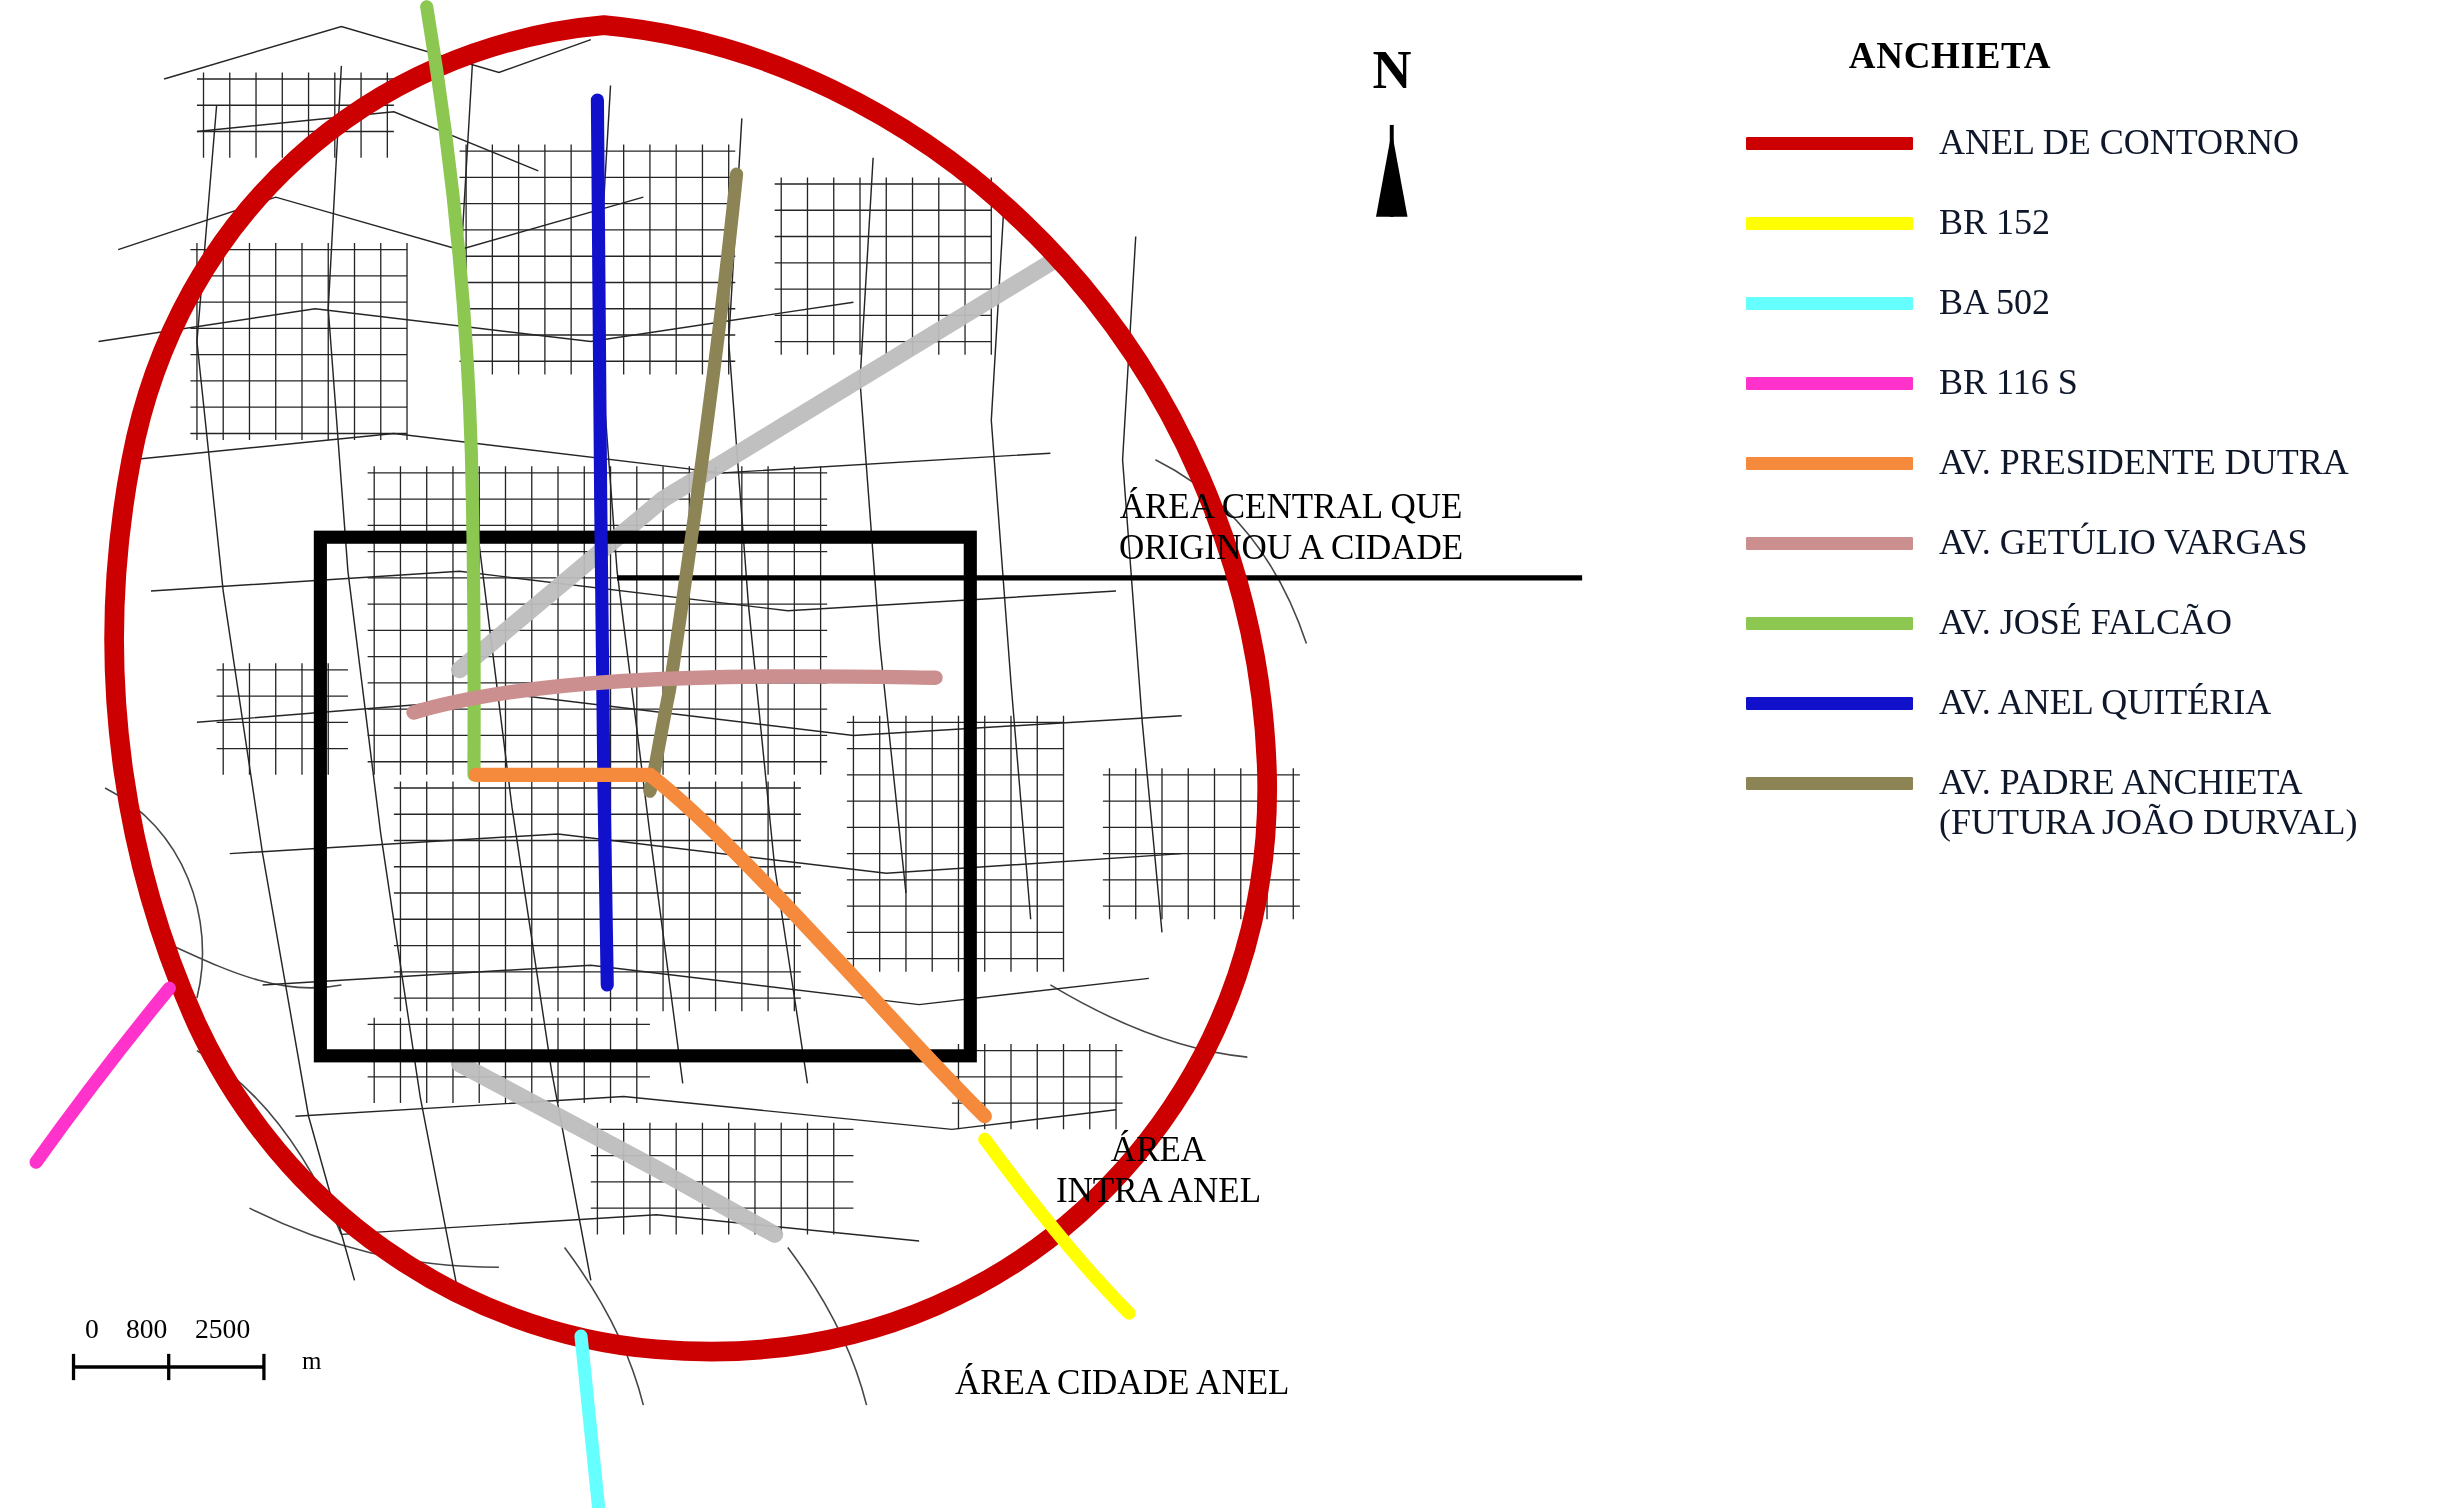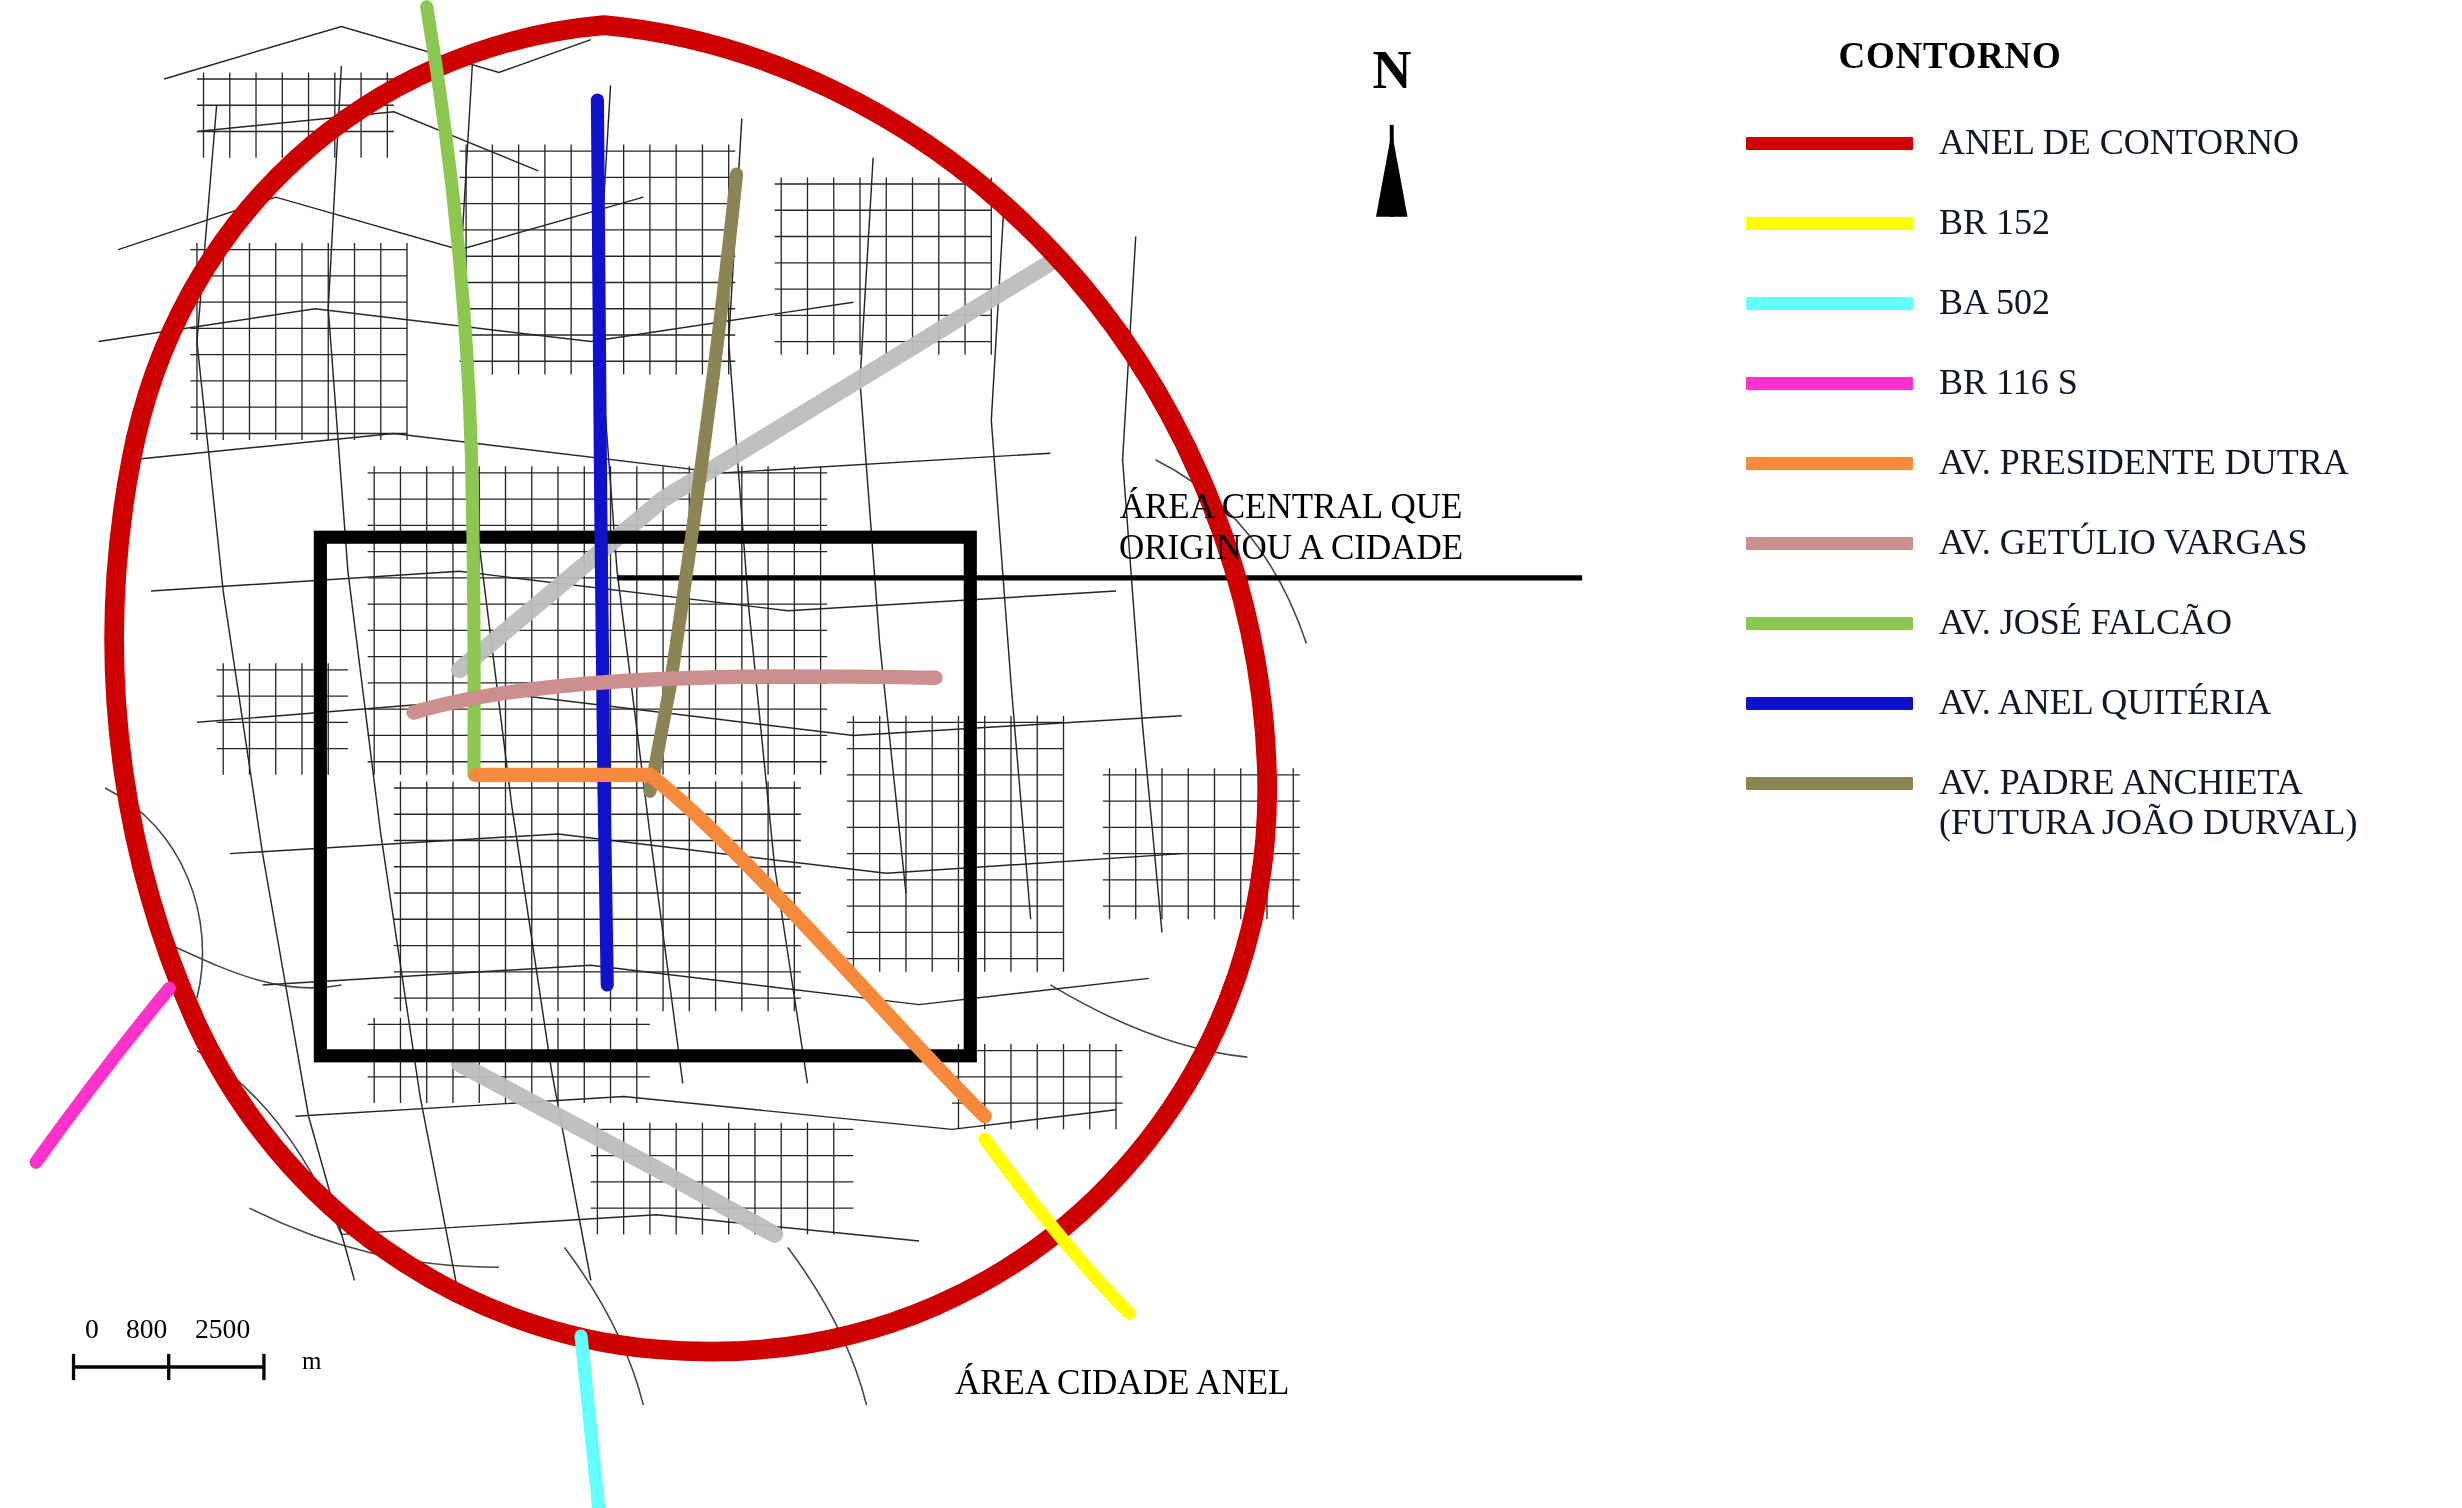--- a/index.html
+++ b/index.html
@@ -292,25 +292,27 @@
       <div class="scale-nums">
         <span class="scale-num" id="scale-n0">0</span>
         <span class="scale-num" id="scale-n1">800</span>
         <span class="scale-num" id="scale-n2">2500</span>
         <span class="scale-num" id="scale-unit">m</span>
       </div>
     </div>
 
     <div class="map-label" id="label-central">ÁREA CENTRAL QUE
 ORIGINOU A CIDADE</div>
+    <div class="map-label" id="label-intra">ÁREA
+INTRA ANEL</div>
     <div class="map-label" id="label-extra">ÁREA CIDADE ANEL</div>
   </div>
 
   <div id="legend">
-    <div id="legend-title">CONTORNO</div>
+    <div id="legend-title">ANCHIETA</div>
 
     <div id="legend-items">
 
       <div class="legend-item">
         <span class="legend-swatch" style="background:#cc0000"></span>
         <span class="legend-label">ANEL DE CONTORNO</span>
       </div>
 
       <div class="legend-item">
         <span class="legend-swatch" style="background:#ffff00"></span>

